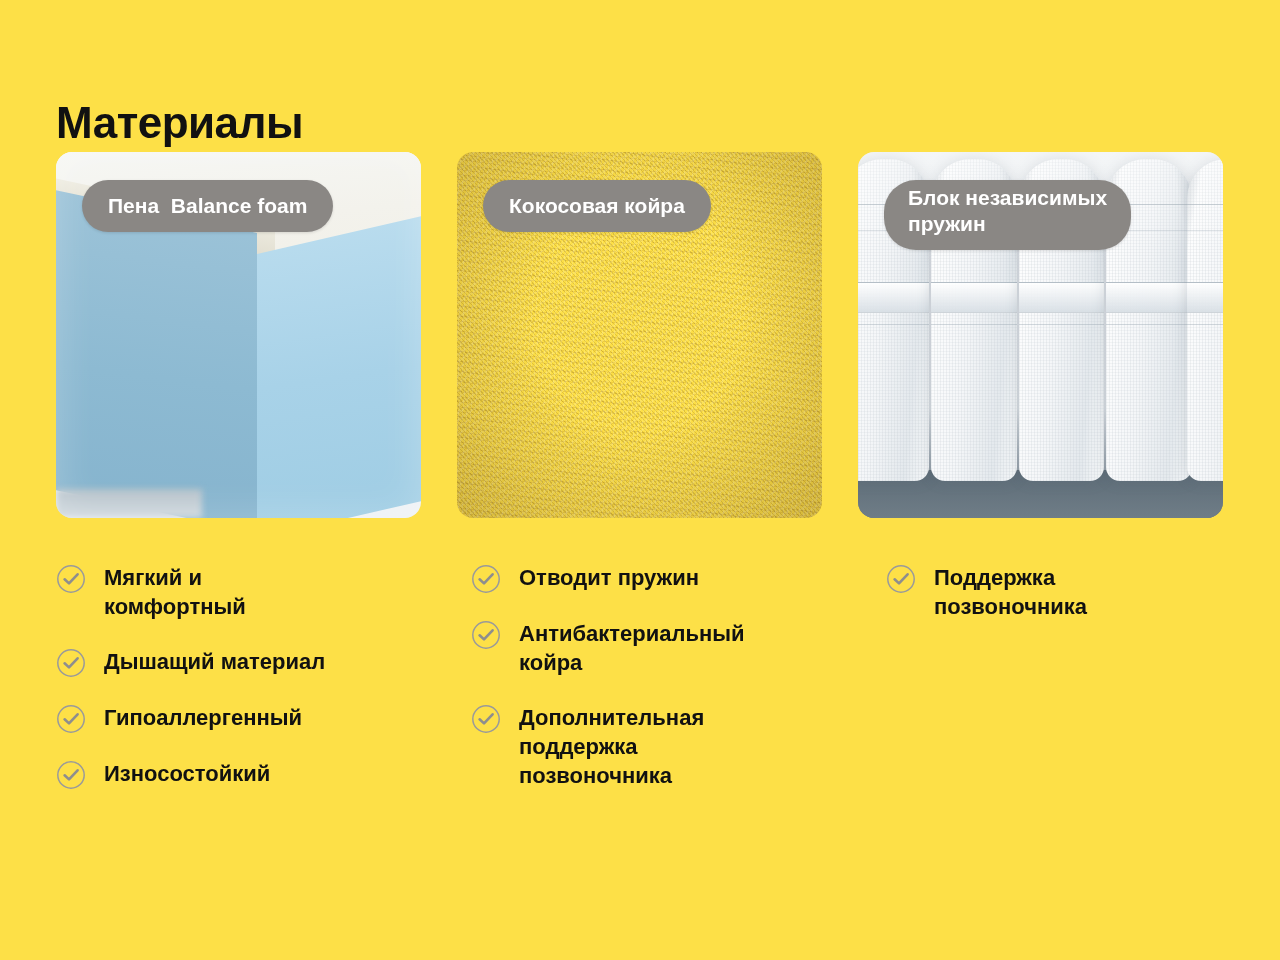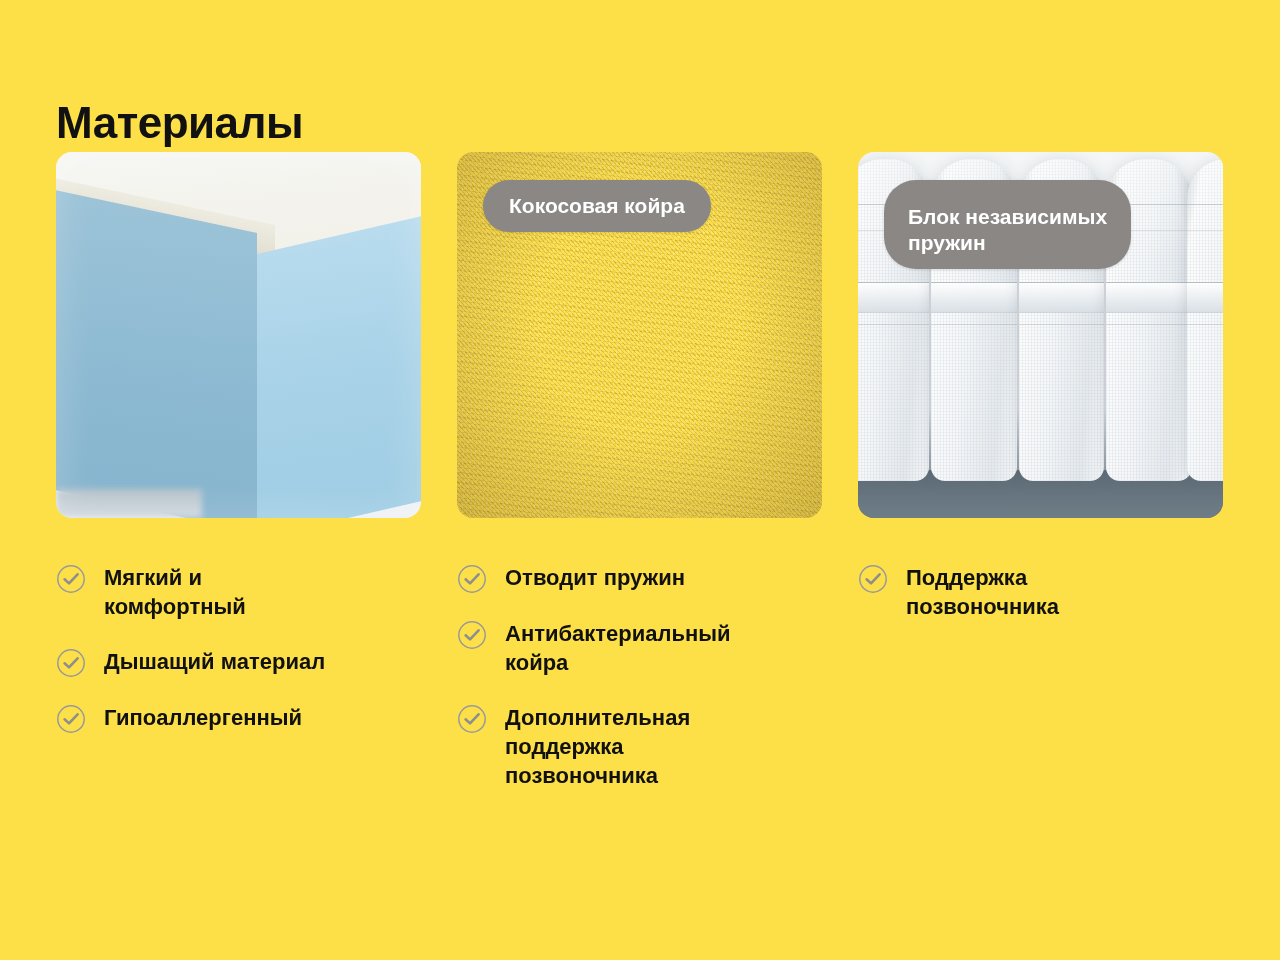--- a/index.html
+++ b/index.html
@@ -230,31 +230,31 @@
     color: #ffffff;
     border-radius: 32px;
     padding: 13px 26px;
     font-size: 21px;
     font-weight: 700;
     line-height: 1.22;
     white-space: pre-wrap;
     box-shadow: 0 1px 3px rgba(0,0,0,0.12);
   }
   .card-pill.two-line {
-    padding: 24px 24px 14px 24px;
+    padding: 5px 24px 14px 24px;
   }
 
   
   .features {
     position: absolute;
     left: 56px;
     top: 562px;
     width: 1180px;
     display: flex;
-    gap: 36px;
+    gap: 50px;
   }
   .feature-col {
     width: 365px;
     flex: 0 0 auto;
   }
   .feature-item {
     display: flex;
     align-items: flex-start;
     margin-bottom: 24px;
   }
@@ -290,20 +290,21 @@
     <div class="card">
       <div class="card-media media-foam">
         <div class="foam-top"></div>
         <div class="foam-edge"></div>
         <div class="foam-edge-r"></div>
         <div class="foam-face-left"></div>
         <div class="foam-face-right"></div>
         <div class="foam-floor"></div>
         <div class="foam-soft"></div>
       </div>
+      <div class="card-pill">Пена  Balance foam</div>
     </div>
 
     <div class="card">
       <div class="card-media media-coir">
         <div class="coir-noise"></div>
         <div class="coir-noise2"></div>
         <div class="coir-shade"></div>
       </div>
       <div class="card-pill">Кокосовая койра</div>
     </div>
@@ -348,20 +349,29 @@
       </div>
       <div class="feature-item">
         <span class="check-icon">
           <svg width="30" height="30" viewBox="0 0 30 30">
             <circle cx="15" cy="15" r="13.2" fill="none" stroke="#9a9a9a" stroke-width="1.5"></circle>
             <path d="M8.6 15.3 L13.0 19.4 L21.6 10.3" fill="none" stroke="#8e8e8e" stroke-width="2.6" stroke-linecap="round" stroke-linejoin="round"></path>
           </svg>
         </span>
         <span class="feature-text">Гипоаллергенный</span>
       </div>
+      <div class="feature-item">
+        <span class="check-icon">
+          <svg width="30" height="30" viewBox="0 0 30 30">
+            <circle cx="15" cy="15" r="13.2" fill="none" stroke="#9a9a9a" stroke-width="1.5"></circle>
+            <path d="M8.6 15.3 L13.0 19.4 L21.6 10.3" fill="none" stroke="#8e8e8e" stroke-width="2.6" stroke-linecap="round" stroke-linejoin="round"></path>
+          </svg>
+        </span>
+        <span class="feature-text">Износостойкий</span>
+      </div>
     </div>
 
     <div class="feature-col">
       <div class="feature-item">
         <span class="check-icon">
           <svg width="30" height="30" viewBox="0 0 30 30">
             <circle cx="15" cy="15" r="13.2" fill="none" stroke="#9a9a9a" stroke-width="1.5"></circle>
             <path d="M8.6 15.3 L13.0 19.4 L21.6 10.3" fill="none" stroke="#8e8e8e" stroke-width="2.6" stroke-linecap="round" stroke-linejoin="round"></path>
           </svg>
         </span>

